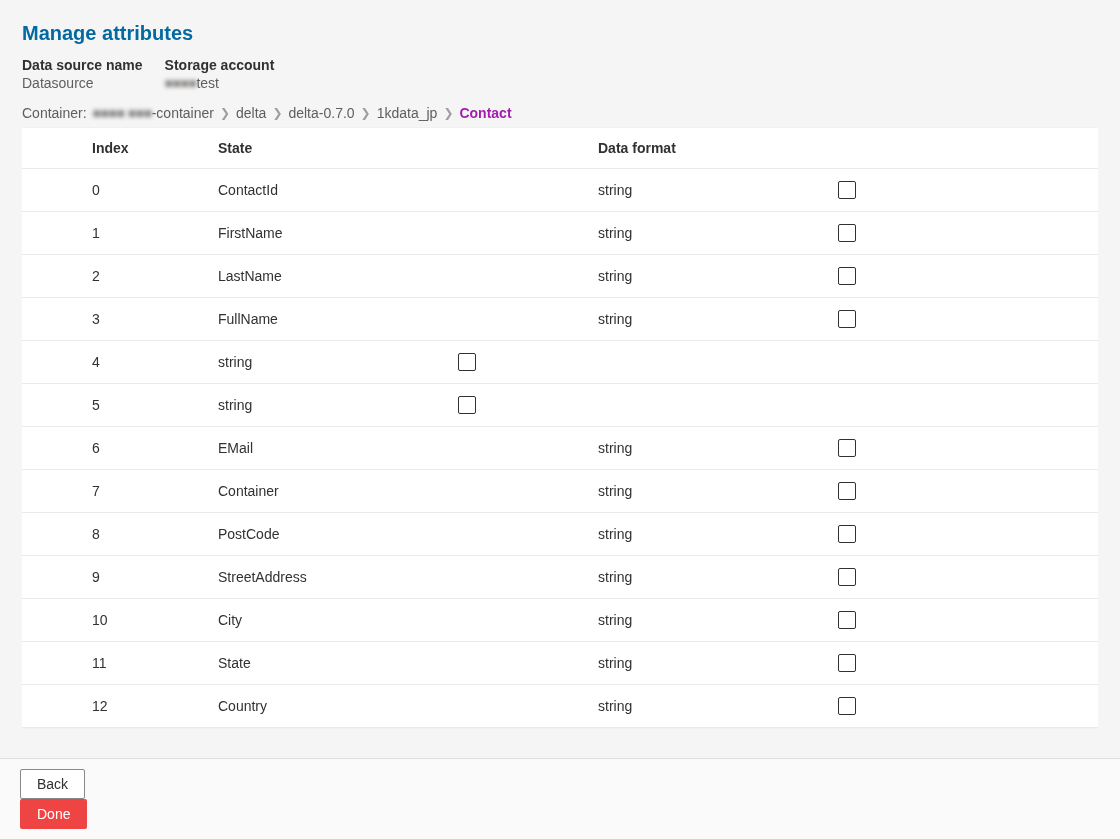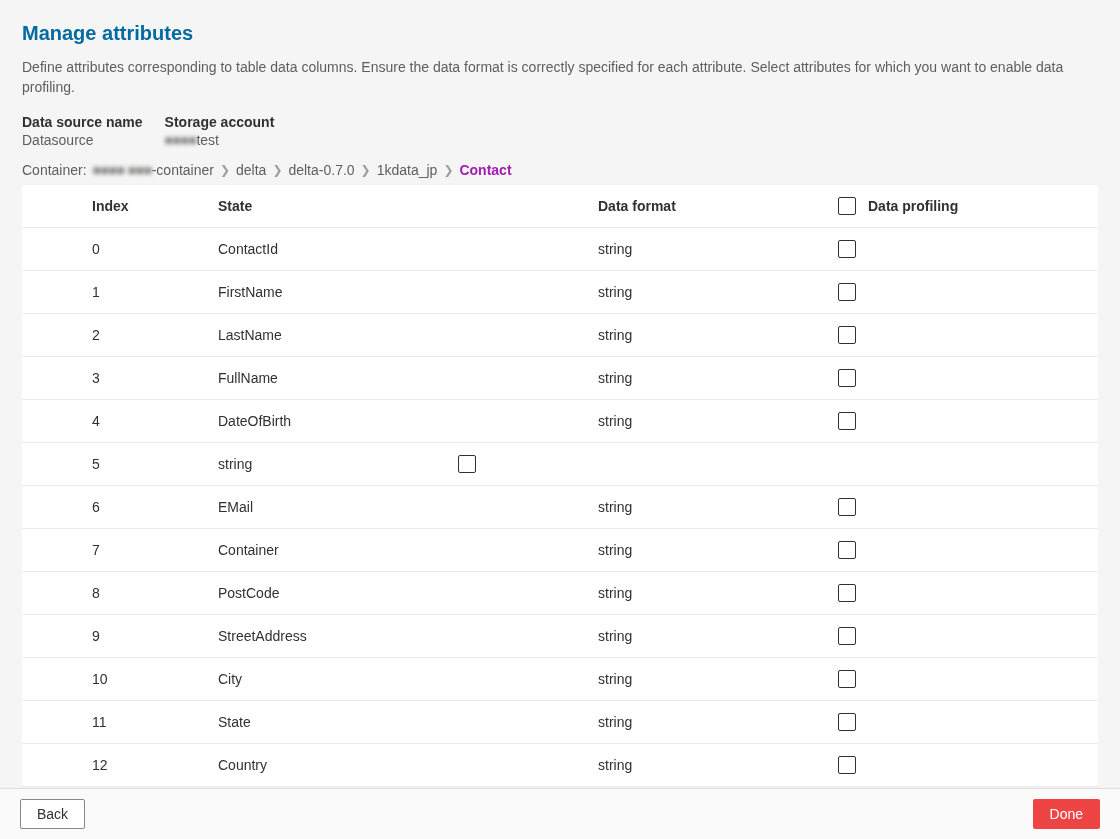--- a/index.html
+++ b/index.html
@@ -54,35 +54,35 @@
 
     .scroll-area {
       max-height:570px; overflow:hidden;
     }
 
     .footer {
       position:absolute; left:0; right:0; bottom:0;
       background:#fafafa; border-top:1px solid #e1dfdd;
       display:flex; justify-content:space-between; align-items:flex-start;
       padding:10px 20px;
+      flex-direction:column;
     }
     .btn {
       font-size:14px; border-radius:2px; padding:6px 16px;
       cursor:pointer; border:1px solid transparent;
       font-family:inherit;
     }
     .btn-default { background:#fff; border-color:#8a8886; color:#323130; }
     .btn-primary { background:#ef4444; color:#fff; }
   </style>
 </head>
 <body>
 
 <div class="page">
   <div class="page-title">Manage attributes</div>
-  <div class="page-desc">Define attributes corresponding to table data columns. Ensure the data format is correctly specified for each attribute. Select attributes for which you want to enable data profiling.</div>
 
   <div class="meta-row">
     <div class="meta-block">
       <div class="label">Data source name</div>
       <div class="value">Datasource</div>
     </div>
     <div class="meta-block">
       <div class="label">Storage account</div>
       <div class="value">
         <span class="blur">■■■■</span><span>test</span>
@@ -103,24 +103,20 @@
     <span class="crumb">1kdata_jp</span>
     <span class="chev">❯</span>
     <span class="crumb current">Contact</span>
   </div>
 
   <div class="table-wrap">
     <div class="row header">
       <div class="col col-index">Index</div>
       <div class="col col-name">State</div>
       <div class="col col-fmt">Data format</div>
-      <div class="col col-prof">
-        <span class="checkbox"></span>
-        <span>Data profiling</span>
-      </div>
     </div>
     <div class="scroll-area" id="rows">
         <div class="row">
           <div class="col col-index">0</div>
           <div class="col col-name">ContactId</div>
           <div class="col col-fmt">string</div>
           <div class="col col-prof">
             <span class="checkbox"></span>
           </div>
         </div>
@@ -143,21 +139,20 @@
         <div class="row">
           <div class="col col-index">3</div>
           <div class="col col-name">FullName</div>
           <div class="col col-fmt">string</div>
           <div class="col col-prof">
             <span class="checkbox"></span>
           </div>
         </div>
         <div class="row">
           <div class="col col-index">4</div>
-          <div class="col col-name">DateOfBirth</div>
           <div class="col col-fmt">string</div>
           <div class="col col-prof">
             <span class="checkbox"></span>
           </div>
         </div>
         <div class="row">
           <div class="col col-index">5</div>
           <div class="col col-fmt">string</div>
           <div class="col col-prof">
             <span class="checkbox"></span>

